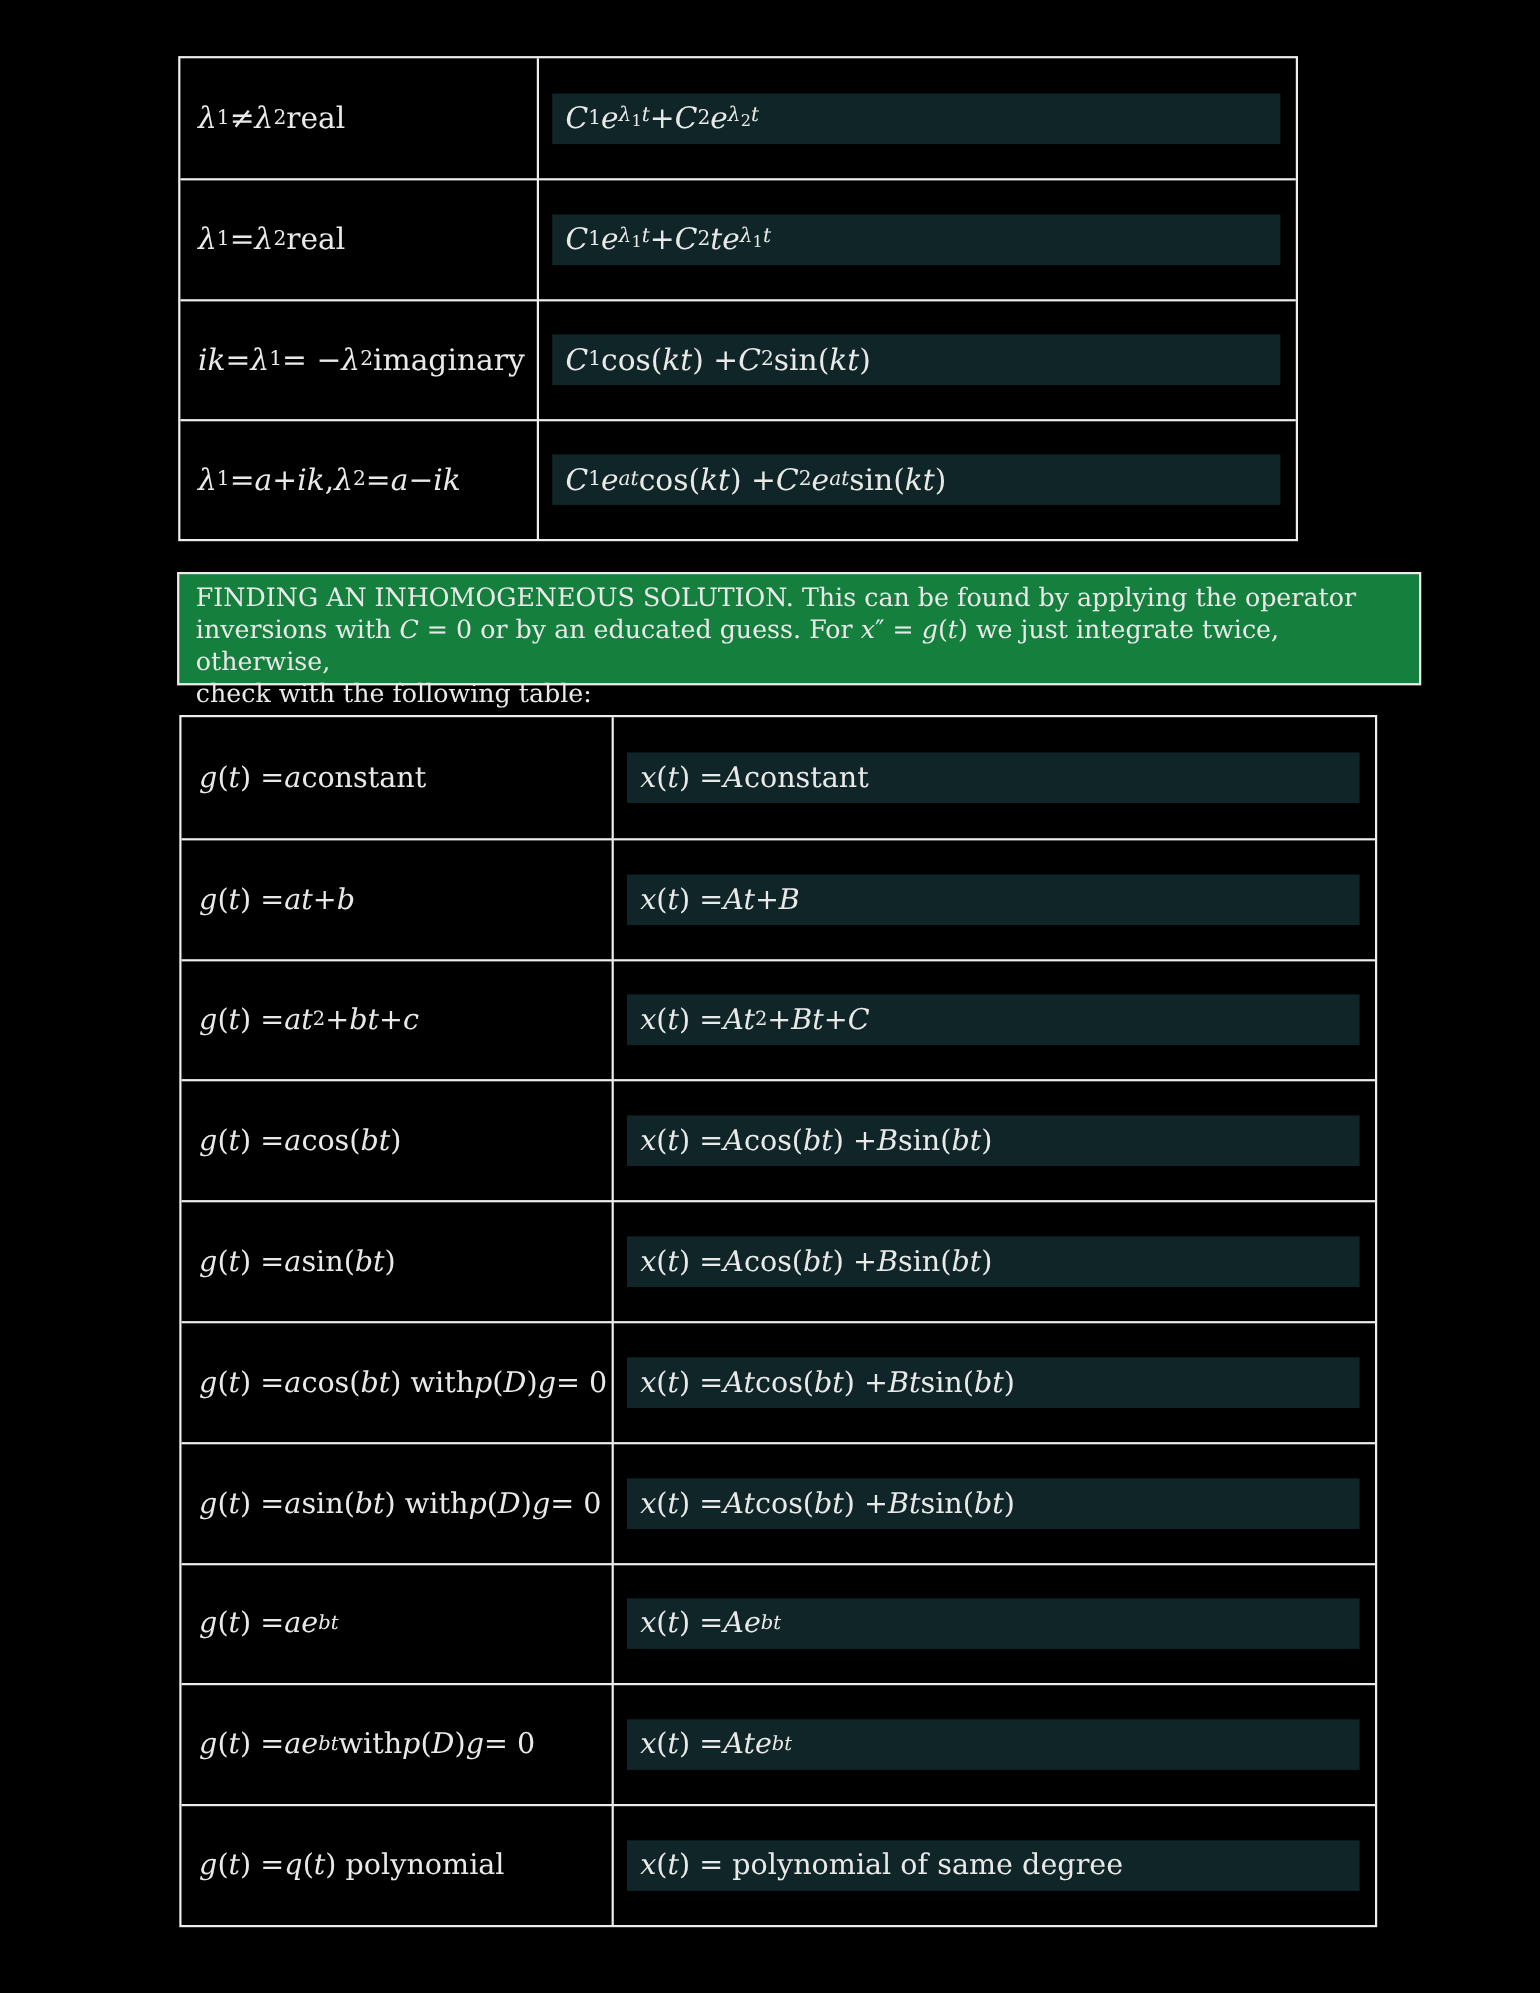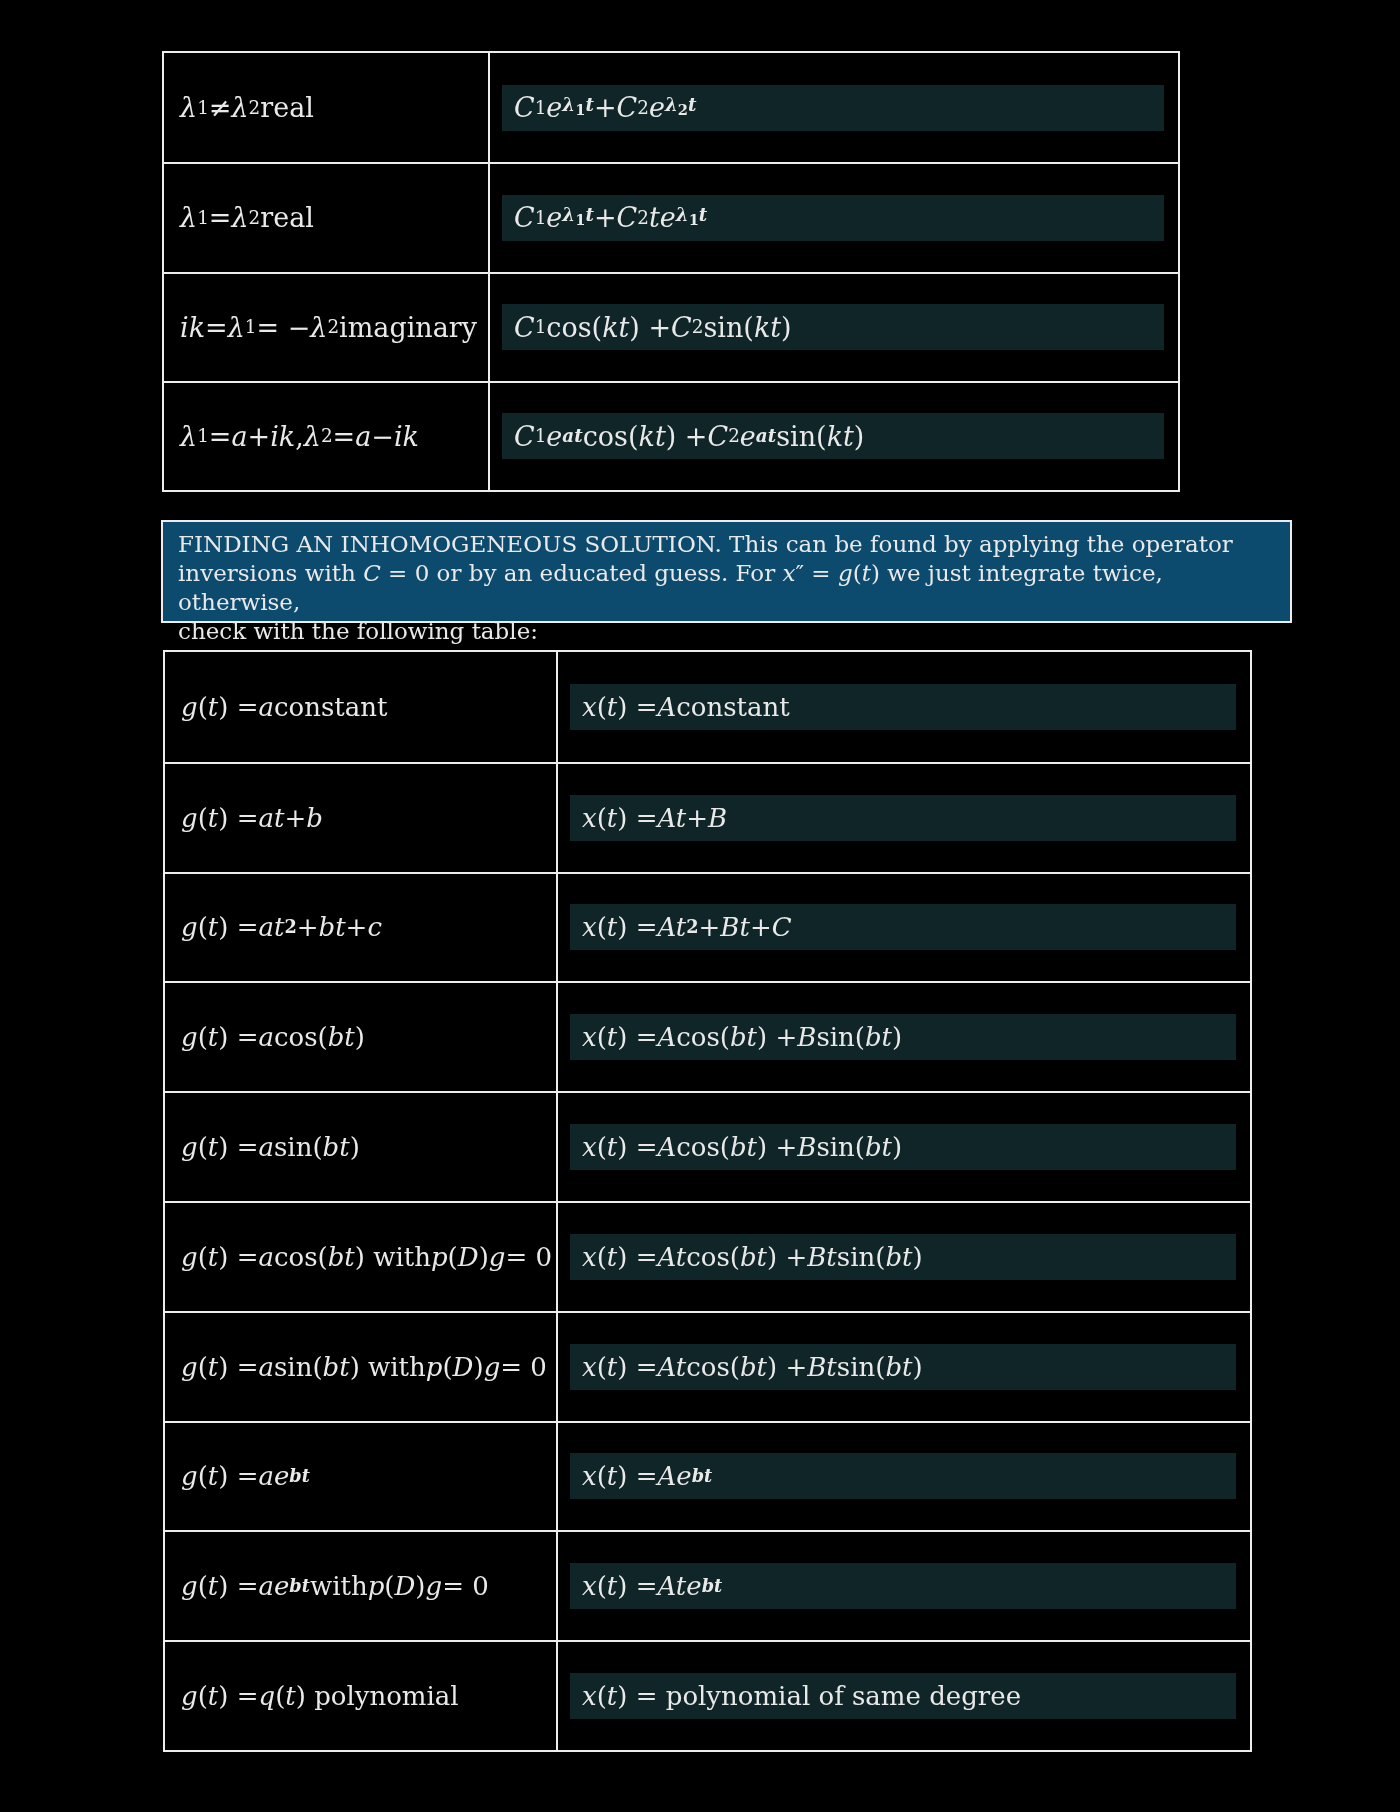--- a/index.html
+++ b/index.html
@@ -20,26 +20,26 @@
   .bt{border-top:2px solid var(--brd,#ededed);}
   .hl{
     background:var(--hl,#0f2527);
     width:calc(100% - 26px);margin-left:12px;margin-right:14px;
     height:46px;display:flex;align-items:center;padding-left:12px;
     box-sizing:border-box;
   }
   .notebox{
     position:absolute;left:161px;top:520px;width:1131px;height:103px;
     box-sizing:border-box;border:2px solid var(--brd,#ededed);
-    padding:8px 15px 0 15px;font-size:23px;line-height:29px;background:#0c4a6e;
+    padding:8px 15px 0 15px;font-size:23px;line-height:29px;background:#15803d;
   }
   i{font-style:italic;}
   sub,sup{font-size:68%;line-height:0;}
   sub{vertical-align:-0.22em;}
-  sup{vertical-align:0.55em;font-weight:bold;}
+  sup{vertical-align:0.55em;}
   sup sub{font-size:80%;vertical-align:-0.3em;}
 </style>
 </head>
 <body>
 
 <div class="page" style="--bg: #000000; --txt: #e9e9e9; --brd: #ededed; --hl: #0f2527;">
   <div id="table1" class="mtable">
       <div class="cell cl"><i>λ</i><sub>1</sub> ≠ <i>λ</i><sub>2</sub> real</div>
       <div class="cell cr">
         <div class="hl"><i>C</i><sub>1</sub><i>e</i><sup><i>λ</i><sub>1</sub><i>t</i></sup> + <i>C</i><sub>2</sub><i>e</i><sup><i>λ</i><sub>2</sub><i>t</i></sup></div>

